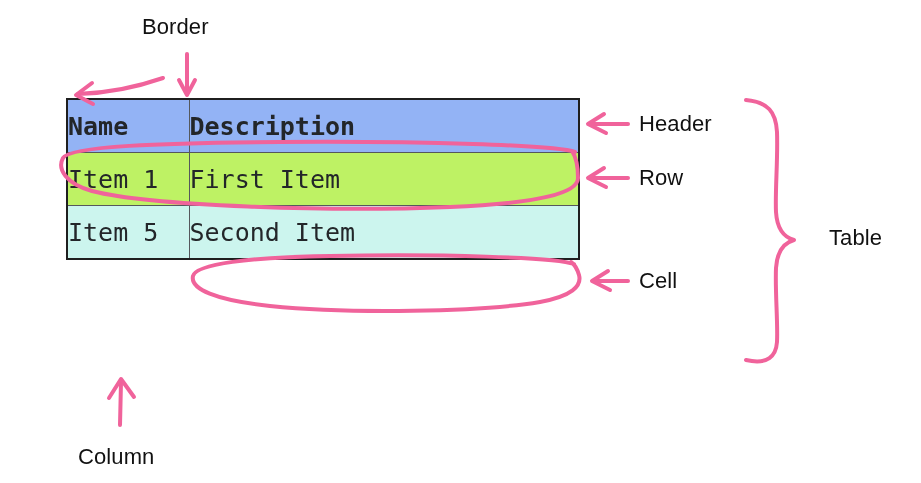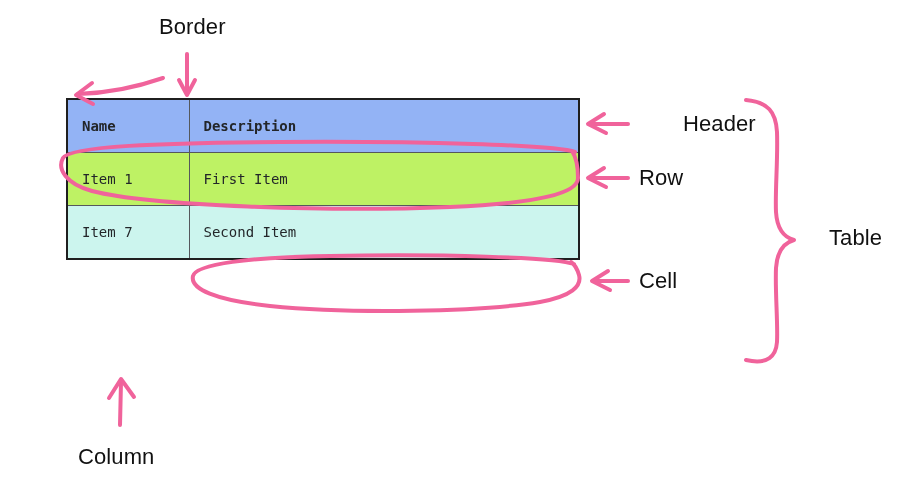--- a/index.html
+++ b/index.html
@@ -39,24 +39,24 @@
     border-collapse: collapse;
     width: 512px;
     table-layout: fixed;
     border: 2px solid #1f1f1f;
     background: #ffffff;
   }
   table.demo-table td,
   table.demo-table th {
     border: 1px solid #55585c;
     font-family: "DejaVu Sans Mono", "Liberation Mono", monospace;
-    font-size: 14px;
+    font-size: 25px;
     color: #232629;
     text-align: left;
-    padding: 0 0 0 14px;
+    padding: 0 0 0 0;
     height: 52px;
     vertical-align: middle;
     white-space: nowrap;
   }
   table.demo-table thead th {
     background: #93b3f5;
     font-weight: bold;
     height: 52px;
   }
   table.demo-table tbody tr.row-odd td {
@@ -71,22 +71,22 @@
   
   .ann-label {
     position: absolute;
     font-family: "Liberation Sans", sans-serif;
     font-size: 22px;
     color: #111111;
     white-space: nowrap;
     z-index: 6;
     letter-spacing: 0.1px;
   }
-  #label-border  { left: 142px; top: 14px; margin-left: 17px;  }
-  #label-header  { left: 639px; top: 111px; margin-left: 44px; }
+  #label-border  { left: 142px; top: 14px;  }
+  #label-header  { left: 639px; top: 111px; }
   #label-row     { left: 639px; top: 165px; }
   #label-cell    { left: 639px; top: 268px; }
   #label-table   { left: 829px; top: 225px; }
   #label-column  { left: 78px;  top: 444px; text-align: center; }
 </style>
 </head>
 <body>
 
 <div id="canvas">
 
@@ -101,21 +101,21 @@
           <th>Name</th>
           <th>Description</th>
         </tr>
       </thead>
       <tbody>
         <tr class="row-odd">
           <td>Item 1</td>
           <td>First Item</td>
         </tr>
         <tr class="row-even">
-          <td>Item 7</td>
+          <td>Item 5</td>
           <td>Second Item</td>
         </tr>
       </tbody>
     </table>
   </div>
 
   <svg id="annotations" viewBox="0 0 921 483">
     <g fill="none" stroke="#f0639b" stroke-width="4" stroke-linecap="round" stroke-linejoin="round">
 
       <g>

